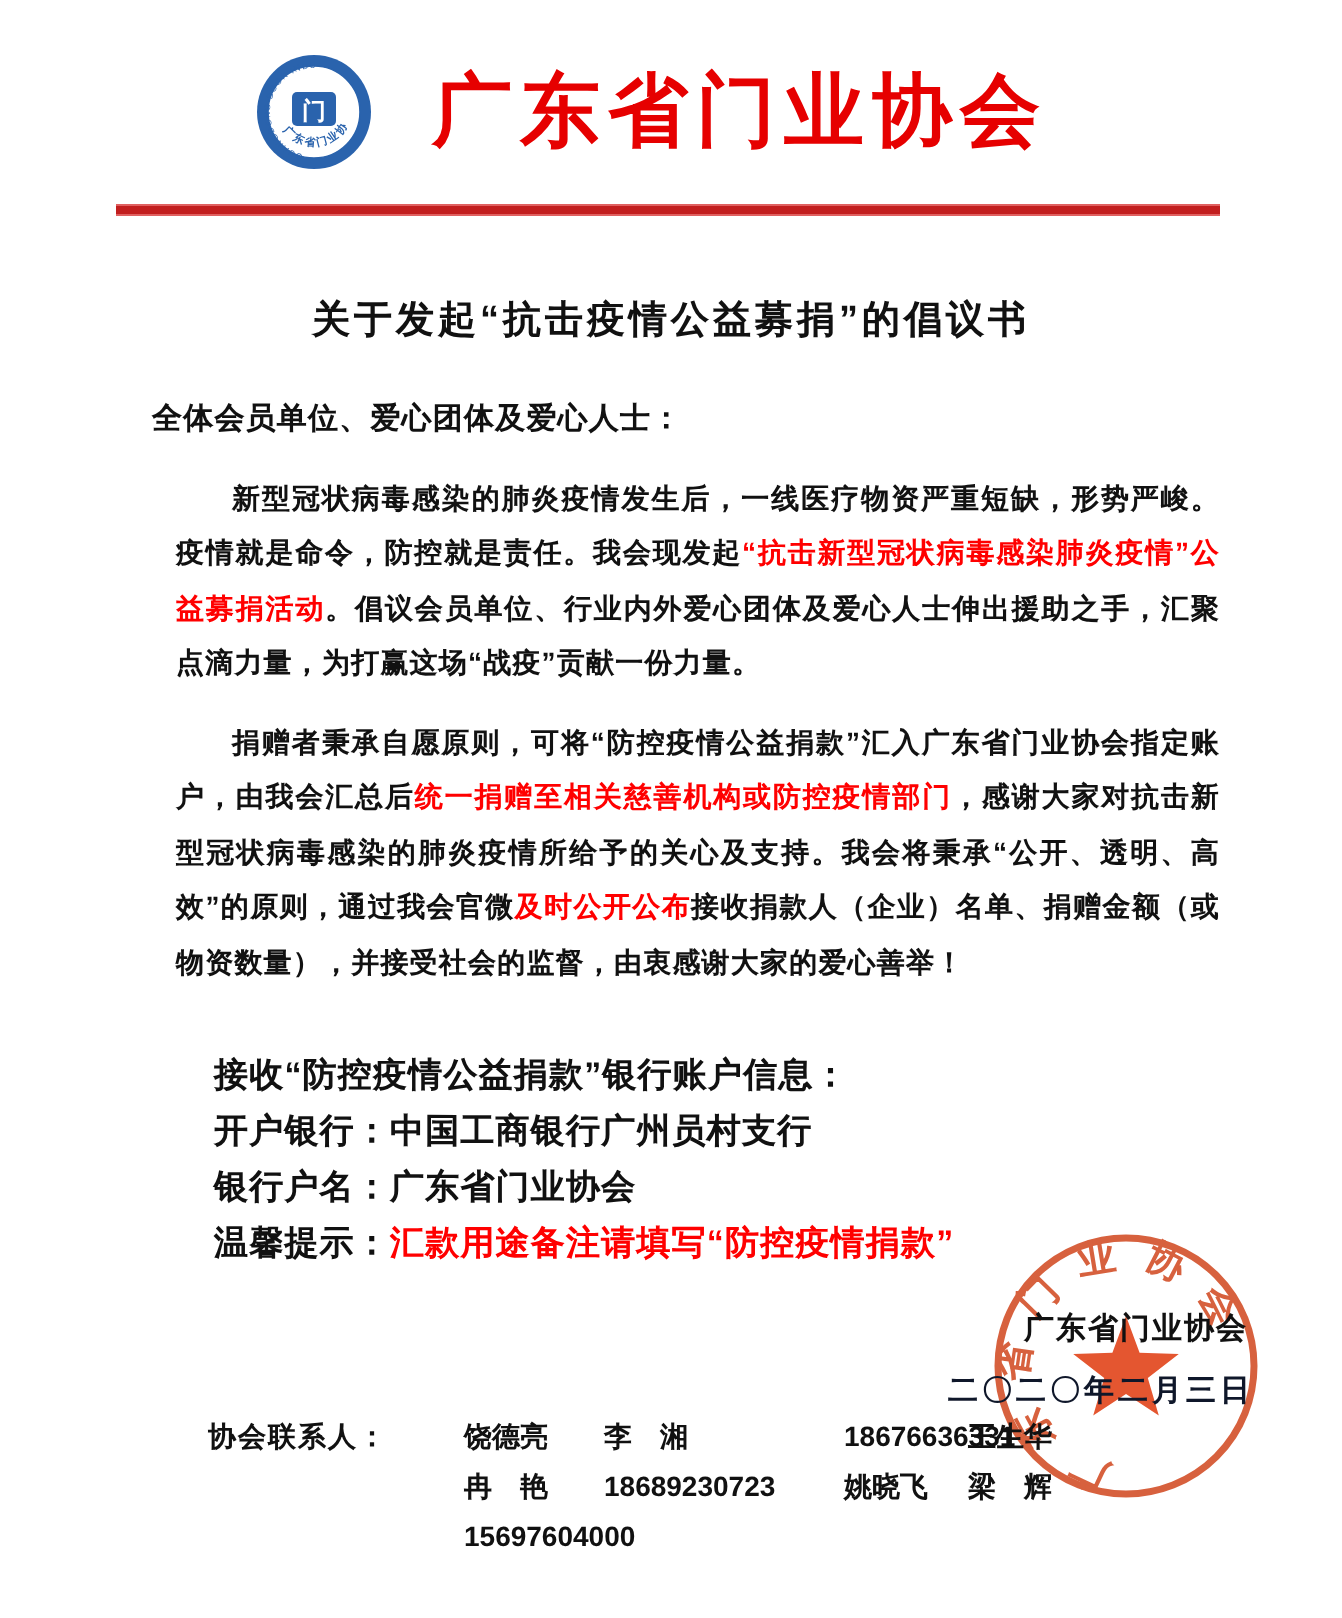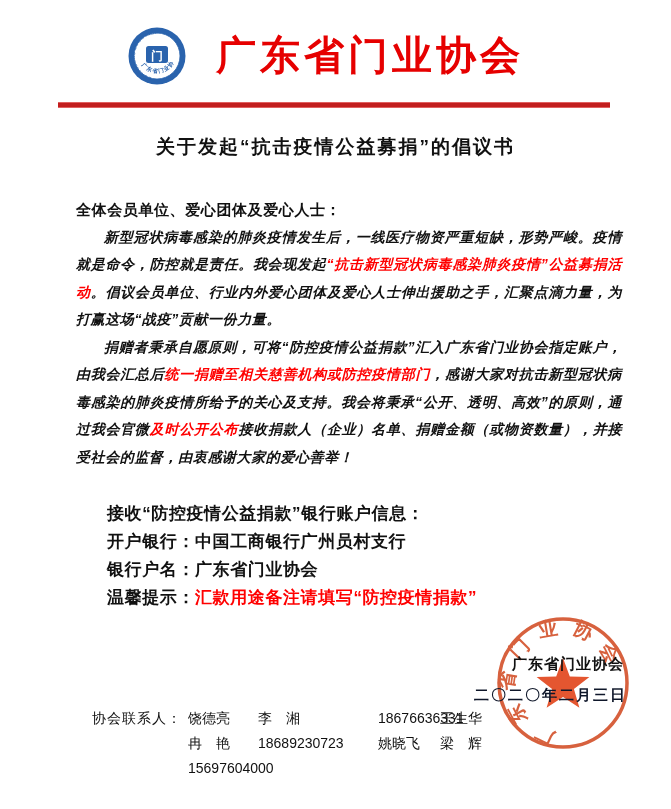--- a/index.html
+++ b/index.html
@@ -15,57 +15,57 @@
   .org-title{
     position:absolute;left:150px;top:28px;width:440px;text-align:center;
     font-size:40px;font-weight:bold;color:#e60000;letter-spacing:4px;
     white-space:nowrap;
   }
   .red-line{position:absolute;left:58px;top:102px;width:552px;height:4px;
     background:#c21e1e;border-top:1px solid #e06060;border-bottom:1px solid #e06060;}
 
   
   .doc-title{
-    position:absolute;left:0;top:134px;width:671px;text-align:center;
+    position:absolute;left:0;top:147px;width:671px;text-align:center;
     font-size:19px;font-weight:bold;color:#111;letter-spacing:2px;
   }
 
   
   .content{
     position:absolute;left:76px;top:196px;width:546px;
     font-size:14px;font-weight:bold;color:#111;line-height:27.5px;
     letter-spacing:0.6px;text-align:justify;
   }
   .salutation{font-size:15px;}
-  .content p{margin:0;text-indent:2em;font-style:italic;}
+  .content p{margin:12px;text-indent:2em;}
   .seg-red{color:#ff0000;}
   .seg-black{color:#111;}
 
   .bank{margin-top:29px;margin-left:31px;line-height:28px;font-size:17px;}
   .bank div{text-indent:0;}
 
   
   .stamp{position:absolute;left:492px;top:612px;width:142px;height:142px;opacity:.92;}
   .sig-org{
     position:absolute;left:488px;top:655px;width:160px;text-align:center;
     font-size:15px;font-weight:bold;color:#111;letter-spacing:1px;z-index:3;
   }
   .sig-date{
     position:absolute;left:474px;top:686px;width:188px;text-align:left;
     font-size:15px;font-weight:bold;color:#0f172a;letter-spacing:2px;z-index:3;
   }
 
   
   .contacts{
-    position:absolute;left:92px;top:706px;display:flex;
-    font-size:14px;font-weight:normal;color:#111;line-height:25px;
+    position:absolute;left:104px;top:706px;display:flex;
+    font-size:14px;font-weight:bold;color:#111;line-height:25px;
   }
   .contacts-label{white-space:nowrap;letter-spacing:1px;}
   .contacts-grid{display:grid;grid-template-columns:58px 108px 50px 110px;column-gap:12px;margin-left:6px;}
-  .contacts-grid span{white-space:nowrap;}
+  .contacts-grid span{white-space:nowrap;margin-left:32px;}
 </style>
 </head>
 <body>
 
 <div class="page">
 
   <div class="logo">
     <svg width="60" height="60" viewBox="0 0 60 60">
       <circle cx="30" cy="30" r="28.5" fill="#2a63ad"></circle>
       <circle cx="30" cy="30" r="23" fill="#ffffff"></circle>

